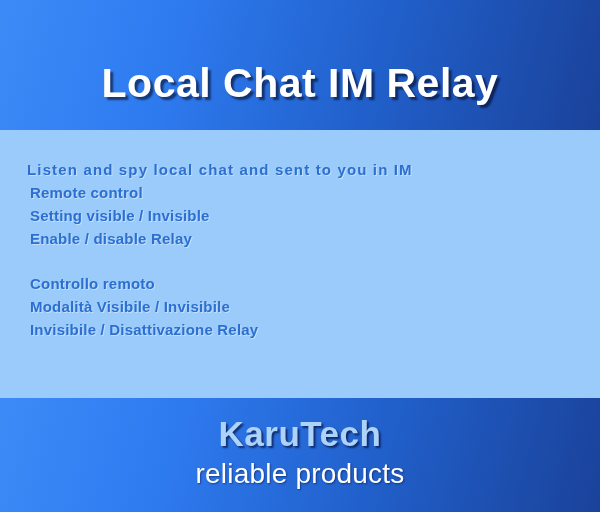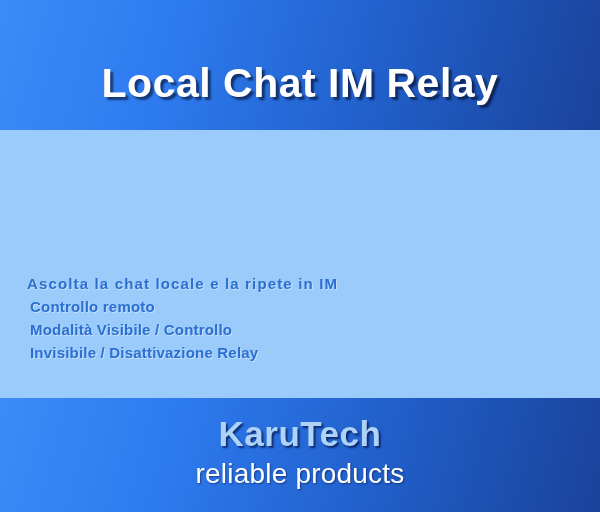--- a/index.html
+++ b/index.html
@@ -136,25 +136,30 @@
 <body>
 
 <div id="banner">
 
   <div id="header">
     <div id="header-title">Local Chat IM Relay</div>
   </div>
 
   <div id="body-panel">
 
+    <div class="feature-block" id="features-en">
+      <div class="feature-line lead">Listen and spy local chat and sent to you in IM</div>
+      <div class="feature-line sub">Remote control</div>
+      <div class="feature-line sub">Setting visible / Invisible</div>
+      <div class="feature-line sub">Enable / disable Relay</div>
+    </div>
 
     <div class="feature-block" id="features-it">
-      <div class="feature-line lead">Ascolta la chat locale e la ripete in IM</div>
       <div class="feature-line sub">Controllo remoto</div>
-      <div class="feature-line sub">Modalità Visibile / Controllo</div>
+      <div class="feature-line sub">Modalità Visibile / Invisibile</div>
       <div class="feature-line sub">Invisibile / Disattivazione Relay</div>
     </div>
 
     <div id="wifi-icon">
       <svg viewBox="0 0 126 112" xmlns="http://www.w3.org/2000/svg">
         <defs>
           <radialGradient id="sphereGrad" cx="36%" cy="30%" r="74%">
             <stop offset="0%" stop-color="#F2F2F2"></stop>
             <stop offset="42%" stop-color="#C8C8C8"></stop>
             <stop offset="78%" stop-color="#8E8E8E"></stop>

